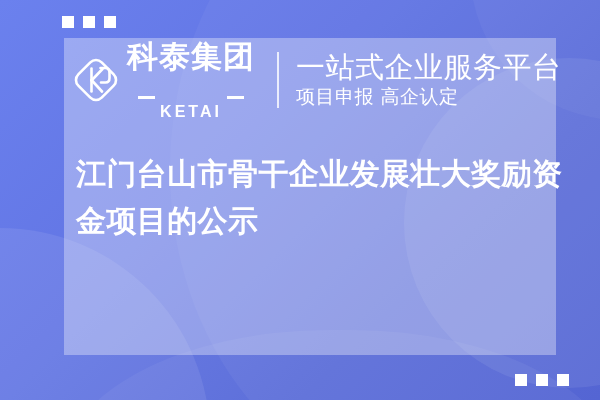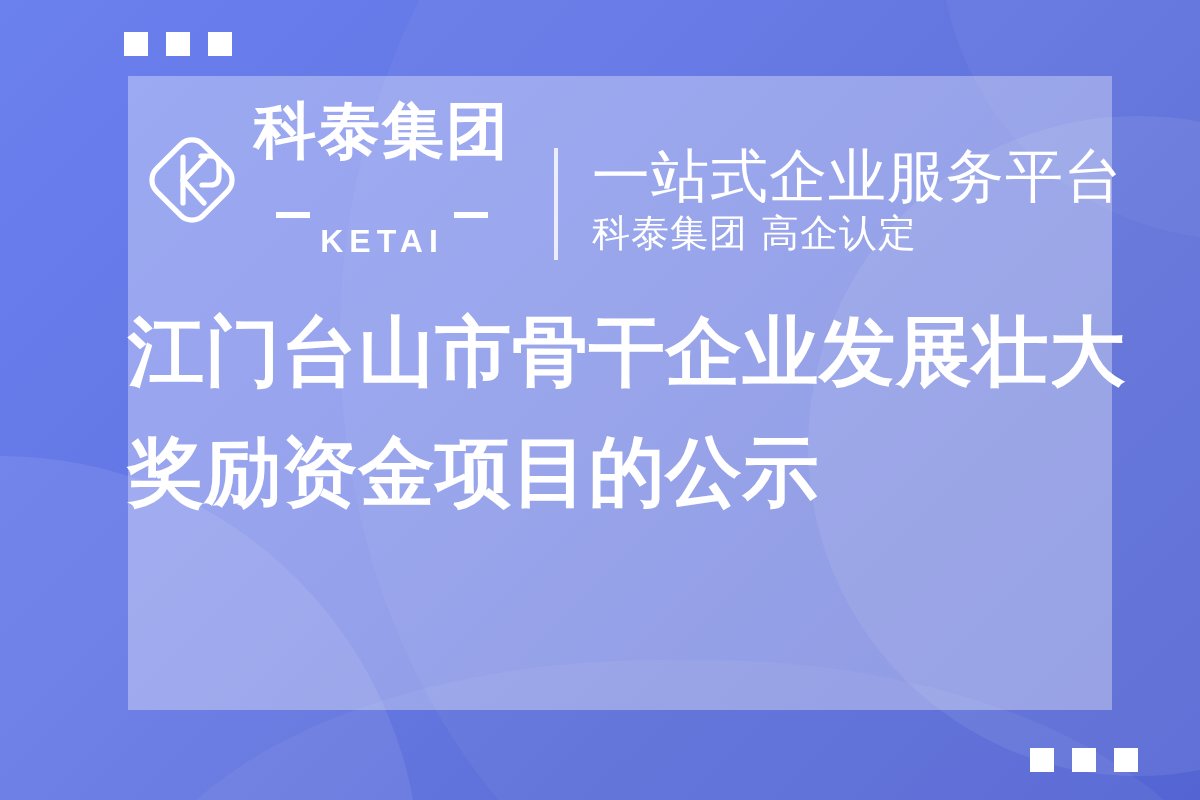--- a/index.html
+++ b/index.html
@@ -83,25 +83,25 @@
     height: 12px;
     background: #ffffff;
   }
   .dots-tl { left: 62px; top: 16px; }
   .dots-br { left: 515px; top: 374px; }
 
   
   .header {
     position: absolute;
     left: 64px;
-    top: 50px;
+    top: 40px;
     width: 492px;
     height: 80px;
     display: flex;
-    align-items: flex-end;
+    align-items: center;
   }
   .logo-block {
     display: flex;
     align-items: center;
     margin-left: 5px;
   }
   .logo-mark {
     width: 54px;
     height: 54px;
     flex: 0 0 auto;
@@ -172,29 +172,29 @@
     line-height: 1.25;
     letter-spacing: 0.5px;
     white-space: nowrap;
     margin-top: 2px;
     font-family: "DejaVu Serif", "Liberation Serif", serif;
   }
 
   
   .headline {
     position: absolute;
-    left: 64px;
+    left: 76px;
     top: 150px;
     width: 500px;
-    font-size: 38px;
+    font-size: 30px;
     font-weight: bold;
     color: #ffffff;
     line-height: 1.58;
     letter-spacing: 0.4px;
-    font-family: Liberation Mono, monospace;
+    font-family: Liberation Serif, serif;
   }
 </style>
 </head>
 <body>
 
 <div class="banner">
 
   <div class="blob blob-bl"></div>
   <div class="blob blob-mid"></div>
   <div class="blob blob-r"></div>
@@ -234,20 +234,20 @@
           <span class="logo-en">KETAI</span>
           <span class="logo-dash"></span>
         </div>
       </div>
     </div>
 
     <div class="divider"></div>
 
     <div class="slogan">
       <div class="slogan-main">一站式企业服务平台</div>
-      <div class="slogan-sub">科泰集团 高企认定</div>
+      <div class="slogan-sub">项目申报 高企认定</div>
     </div>
 
   </div>
 
   <div class="headline">江门台山市骨干企业发展壮大奖励资金项目的公示</div>
 
 </div>
 
 </body></html>

